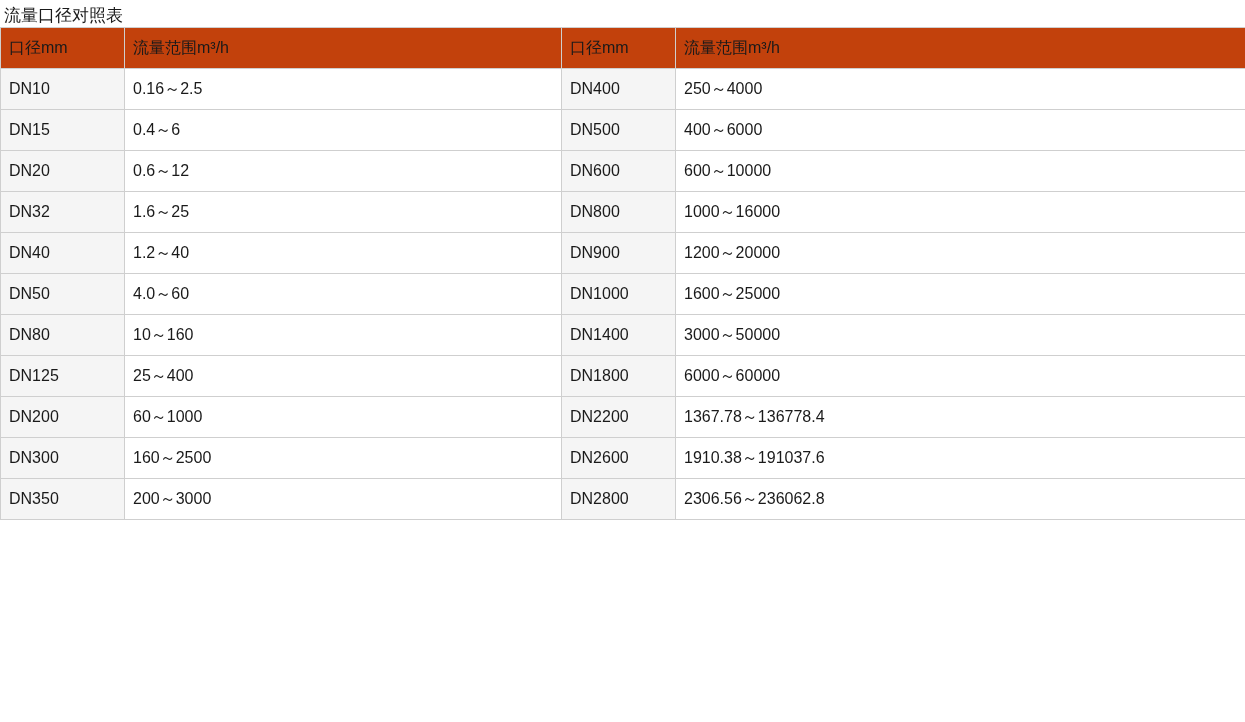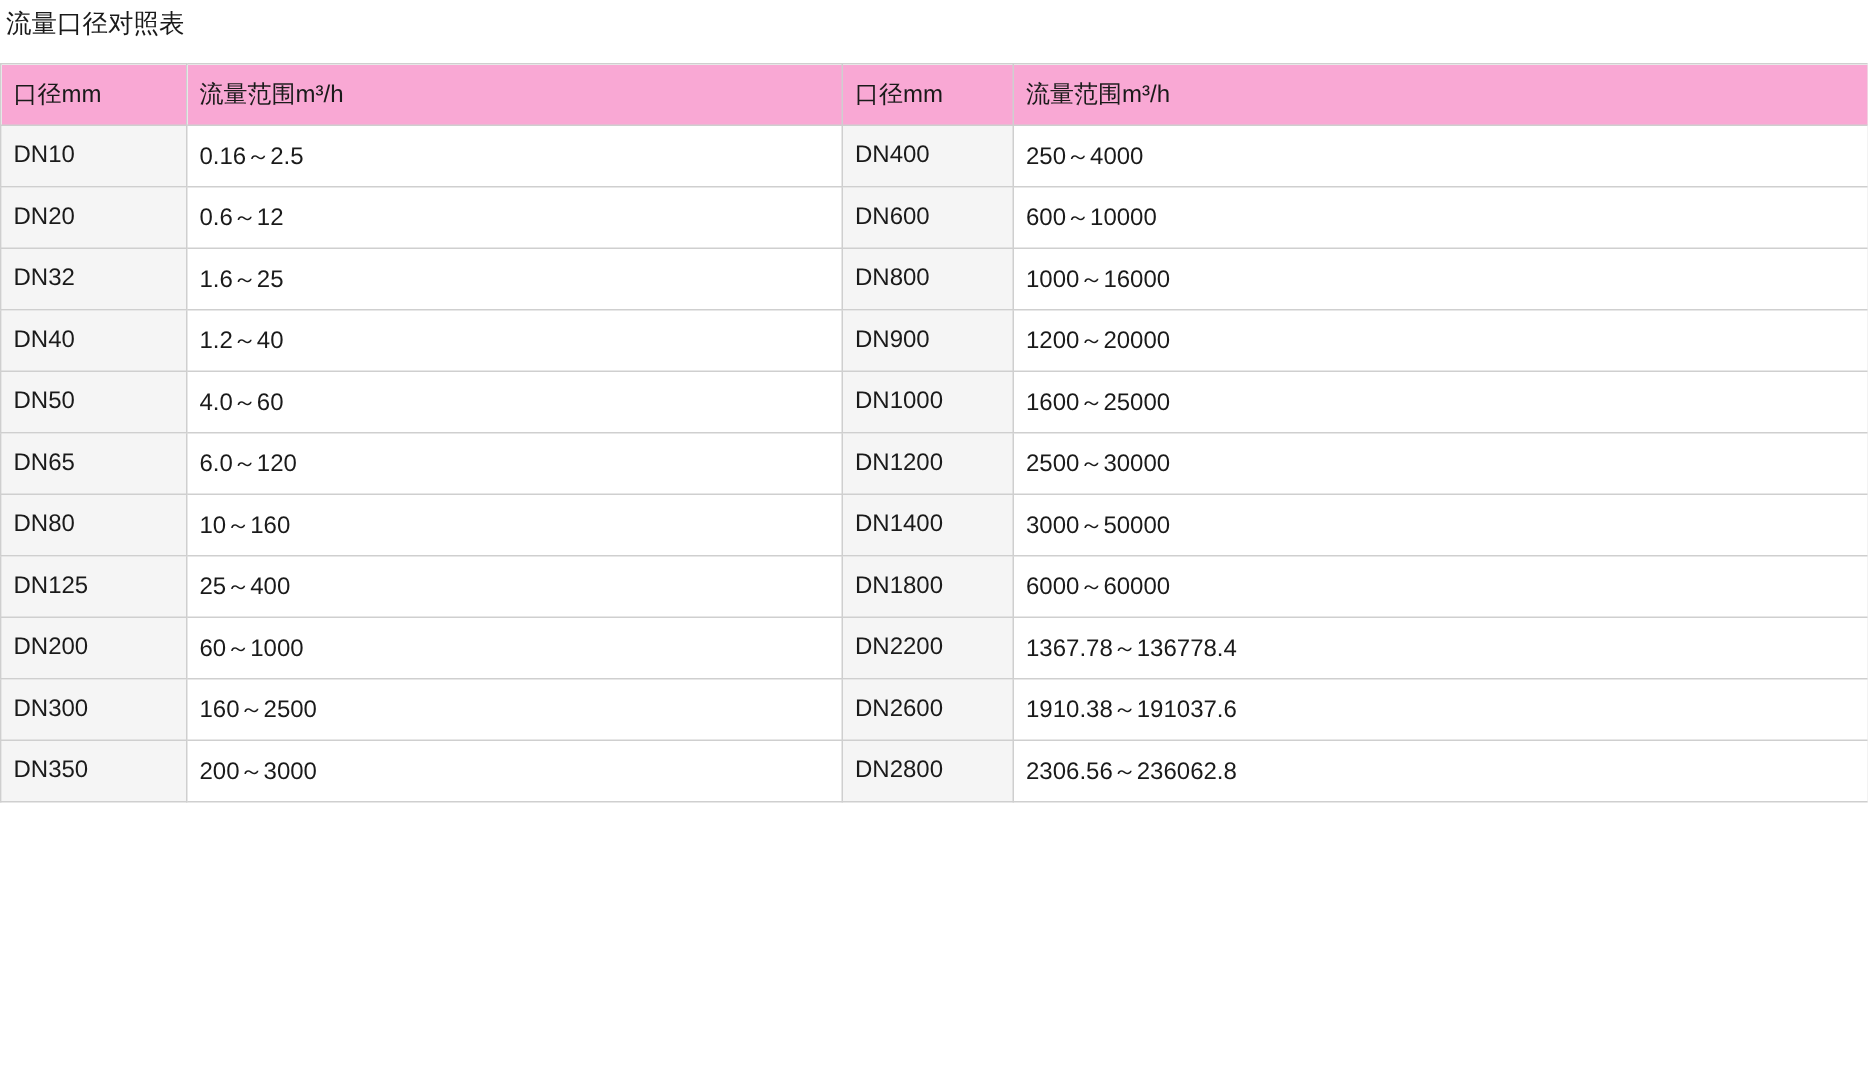--- a/index.html
+++ b/index.html
@@ -16,21 +16,21 @@
   }
   .page {
     width: 1245px;
     height: 722px;
     position: relative;
   }
   .doc-title {
     font-size: 17px;
     line-height: 22px;
     color: #1a1a1a;
-    padding: 5px 0 15px 4px;
+    padding: 5px 0 0 4px;
     white-space: nowrap;
   }
   table.flow-table {
     border-collapse: collapse;
     width: 1245px;
     table-layout: fixed;
     font-size: 16px;
   }
   table.flow-table col.c1 { width: 124px; }
   table.flow-table col.c2 { width: 437px; }
@@ -42,21 +42,21 @@
     border: 1px solid #cfcfcf;
     padding: 0 0 0 8px;
     height: 40px;
     text-align: left;
     vertical-align: middle;
     font-weight: normal;
     white-space: nowrap;
     overflow: hidden;
   }
   table.flow-table thead th {
-    background: #f9a8d4;
+    background: #c2410c;
     color: #1a1a1a;
     font-size: 16px;
   }
   table.flow-table tbody td {
     background: #ffffff;
     color: #1a1a1a;
   }
   table.flow-table tbody tr td.col-dn,
   table.flow-table tbody tr td.col-dn2 {
     background: #f5f5f5;
@@ -89,20 +89,26 @@
       </tr>
     </thead>
     <tbody>
       <tr>
         <td class="col-dn">DN10</td>
         <td class="col-range">0.16～2.5</td>
         <td class="col-dn2">DN400</td>
         <td class="col-range2">250～4000</td>
       </tr>
       <tr>
+        <td class="col-dn">DN15</td>
+        <td class="col-range">0.4～6</td>
+        <td class="col-dn2">DN500</td>
+        <td class="col-range2">400～6000</td>
+      </tr>
+      <tr>
         <td class="col-dn">DN20</td>
         <td class="col-range">0.6～12</td>
         <td class="col-dn2">DN600</td>
         <td class="col-range2">600～10000</td>
       </tr>
       <tr>
         <td class="col-dn">DN32</td>
         <td class="col-range">1.6～25</td>
         <td class="col-dn2">DN800</td>
         <td class="col-range2">1000～16000</td>
@@ -111,26 +117,20 @@
         <td class="col-dn">DN40</td>
         <td class="col-range">1.2～40</td>
         <td class="col-dn2">DN900</td>
         <td class="col-range2">1200～20000</td>
       </tr>
       <tr>
         <td class="col-dn">DN50</td>
         <td class="col-range">4.0～60</td>
         <td class="col-dn2">DN1000</td>
         <td class="col-range2">1600～25000</td>
-      </tr>
-      <tr>
-        <td class="col-dn">DN65</td>
-        <td class="col-range">6.0～120</td>
-        <td class="col-dn2">DN1200</td>
-        <td class="col-range2">2500～30000</td>
       </tr>
       <tr>
         <td class="col-dn">DN80</td>
         <td class="col-range">10～160</td>
         <td class="col-dn2">DN1400</td>
         <td class="col-range2">3000～50000</td>
       </tr>
       <tr>
         <td class="col-dn">DN125</td>
         <td class="col-range">25～400</td>

